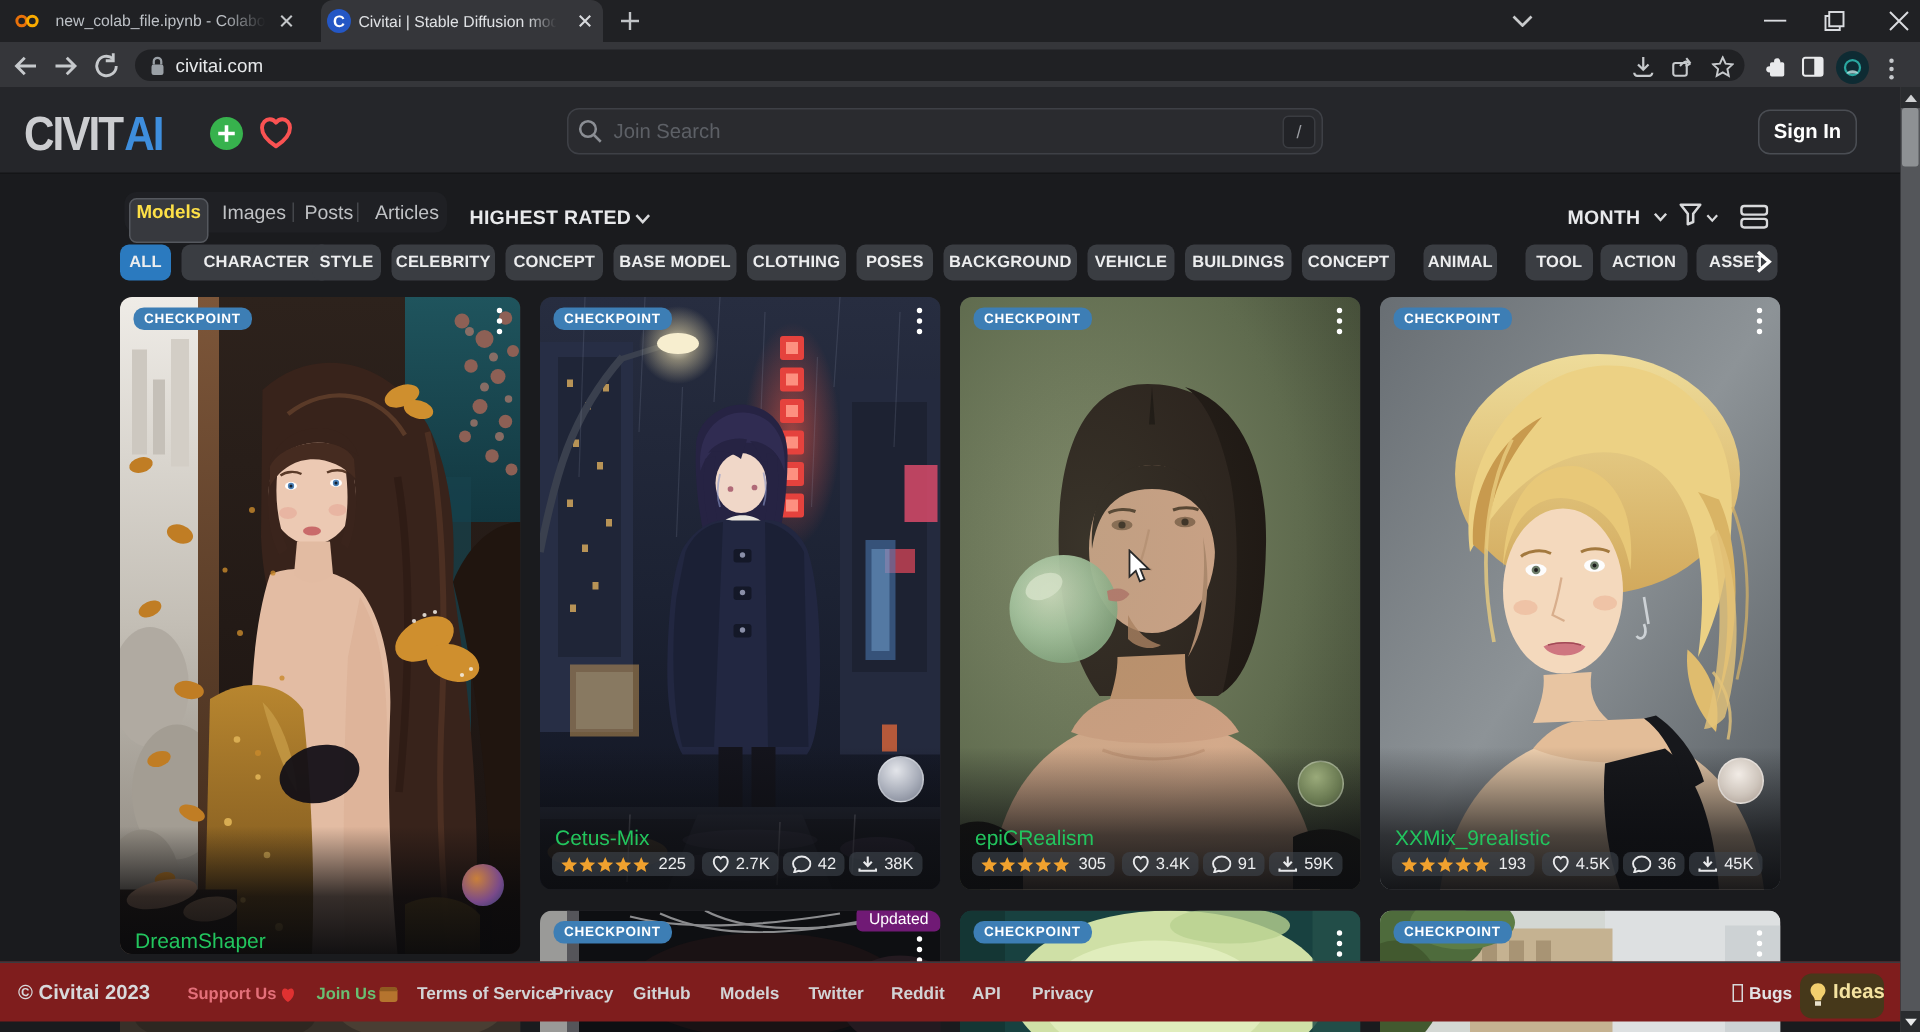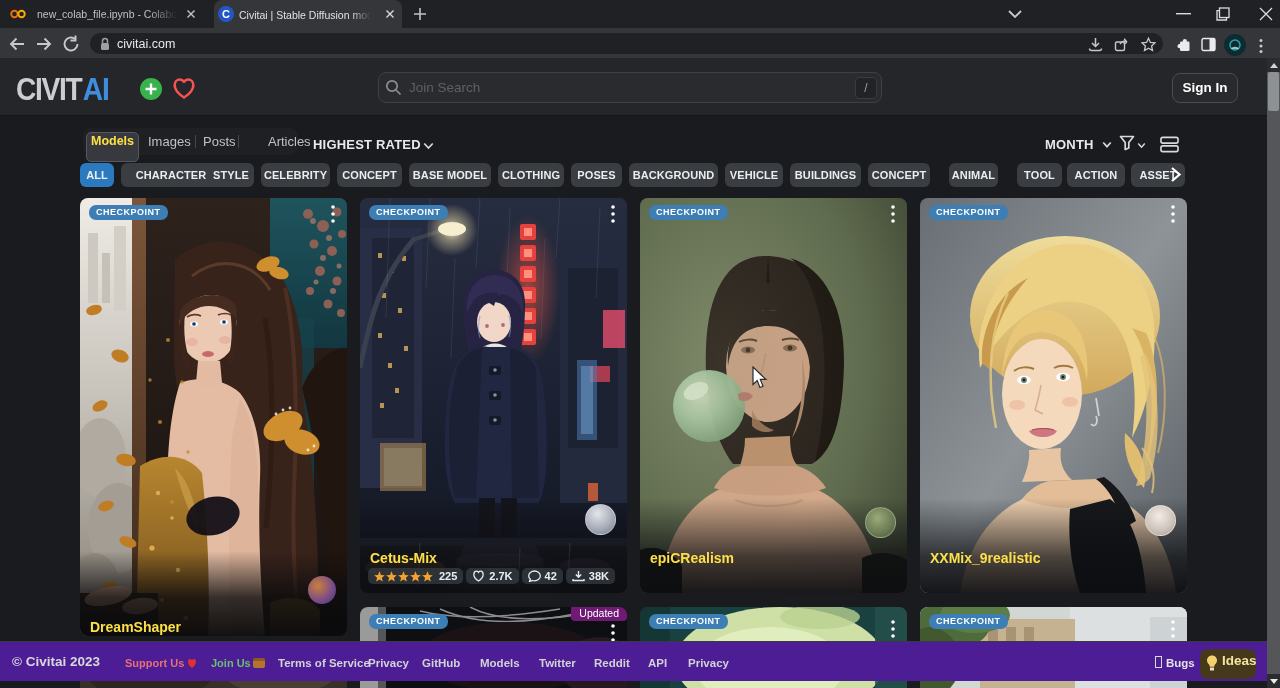--- a/index.html
+++ b/index.html
@@ -10,24 +10,24 @@
 #toolbar{position:absolute;top:28px;left:0;width:1280px;height:30px;background:#35363a;}
 .tabtxt{font-size:10.5px;color:#bdc1c6;white-space:nowrap;overflow:hidden;}
 
 #page{position:absolute;top:58px;left:0;width:1267px;height:630px;background:#1a1b1e;overflow:hidden;}
 #siteheader{position:absolute;top:0;left:0;width:1267px;height:58px;background:#25262a;border-bottom:1px solid #141517;box-sizing:border-box;}
 .chip{position:absolute;top:105px;height:24px;border-radius:6px;background:#3a3d42;color:#ecedee;font-size:11px;font-weight:bold;line-height:24px;text-align:center;letter-spacing:.1px;white-space:nowrap;overflow:hidden;}
 .card{position:absolute;width:267px;border-radius:8px;overflow:hidden;background:#26272b;}
 .badge{position:absolute;top:7px;left:9px;height:15px;background:#3d7eb5;color:#fff;font-size:9px;font-weight:bold;letter-spacing:.5px;line-height:15px;padding:0 7px;border-radius:7px;}
 .dots{position:absolute;top:6px;right:8px;width:12px;height:22px;}
 .grad{position:absolute;left:0;right:0;bottom:0;height:95px;background:linear-gradient(to bottom,rgba(12,13,16,0),rgba(12,13,16,.72) 62%,rgba(12,13,16,.93));}
-.title{position:absolute;left:10px;color:#fde047;font-size:14px;font-weight:bold;}
+.title{position:absolute;left:10px;color:#22c55e;font-size:14px;font-weight:normal;}
 .stats{position:absolute;left:8px;right:12px;display:flex;align-items:center;}
-.pill{height:16px;background:rgba(62,68,76,.62);border-radius:5px;display:flex;align-items:center;padding:0 6px;color:#eceDef;font-size:11px;font-weight:bold;gap:4px;}
-#footer{position:absolute;top:583px;left:0;width:1267px;height:40px;background:#4c1d95;border-top:1px solid #3a3b40;box-sizing:border-box;z-index:30;}
+.pill{height:16px;background:rgba(62,68,76,.62);border-radius:5px;display:flex;align-items:center;padding:0 6px;color:#eceDef;font-size:11px;font-weight:normal;gap:4px;}
+#footer{position:absolute;top:583px;left:0;width:1267px;height:40px;background:#7f1d1d;border-top:1px solid #3a3b40;box-sizing:border-box;z-index:30;}
 .flink{position:absolute;top:15px;font-size:11.5px;font-weight:600;color:#d2d3d5;white-space:nowrap;}
 #scroll{position:absolute;top:58px;left:1267px;width:13px;height:630px;background:#54565a;z-index:50;}
 </style>
 </head>
 <body>
 <div id="stage">
 
 <div id="tabbar">
   <svg class="abs" style="left:10px;top:8px" width="16" height="12" viewBox="0 0 18 12">
     <circle cx="5" cy="6" r="3.6" fill="none" stroke="#e8710a" stroke-width="2.2"></circle>
@@ -134,21 +134,21 @@
         <circle cx="7" cy="7" r="5.2" fill="none" stroke="#8b8e94" stroke-width="1.7"></circle>
         <path d="M11 11 L15.5 15.5" stroke="#8b8e94" stroke-width="1.7"></path>
       </svg>
 <div class="abs" style="left:409px;top:22px;font-size:13.5px;color:#5d6066">Join Search</div>
 <div class="abs" style="left:855px;top:18.5px;width:22px;height:22px;background:#222327;border:1px solid #3a3c41;border-radius:4px;box-sizing:border-box;color:#9b9da2;font-size:12px;text-align:center;line-height:20px">/</div>
 <div class="abs" style="left:1172px;top:15px;width:66px;height:30px;background:#292a2e;border:1px solid #4a4d53;border-radius:8px;box-sizing:border-box;color:#fff;font-size:13.5px;font-weight:bold;text-align:center;line-height:28px">Sign In</div>
 <div class="abs" style="left:83px;top:70px;width:215px;height:27px;background:#1f2024;border-radius:8px"></div>
 <div class="abs" style="left:86px;top:74px;width:53px;height:30px;background:#37393e;border:1px solid #55585e;border-radius:5px;box-sizing:border-box;color:#fde047;font-size:12.5px;font-weight:600;text-align:center;line-height:17px">Models</div>
 <div class="abs" style="left:148px;top:76px;font-size:13px;color:#bfc1c4">Images</div>
 <div class="abs" style="left:203px;top:76px;font-size:13px;color:#bfc1c4">Posts</div>
-<div class="abs" style="left:268px;top:76px;font-size:13px;color:#bfc1c4">Articles</div>
+<div class="abs" style="left:250px;top:76px;font-size:13px;color:#bfc1c4">Articles</div>
 <div class="abs" style="left:195px;top:77px;width:1px;height:13px;background:#44464b"></div>
 <div class="abs" style="left:238px;top:77px;width:1px;height:13px;background:#44464b"></div>
 <div class="abs" style="left:313px;top:79px;font-size:13px;font-weight:bold;color:#e8e9eb;letter-spacing:.2px">HIGHEST RATED</div>
 <svg class="abs" style="left:423px;top:84px" width="11" height="8" viewBox="0 0 13 9">
         <path d="M1.5 1.5 L6.5 7 L11.5 1.5" fill="none" stroke="#d8d9db" stroke-width="2"></path>
       </svg>
 <div class="abs" style="left:1045px;top:79px;font-size:13px;font-weight:bold;color:#e8e9eb;letter-spacing:.2px">MONTH</div>
 <svg class="abs" style="left:1102px;top:83px" width="10" height="8" viewBox="0 0 12 9">
         <path d="M1.5 1.5 L6 6.5 L10.5 1.5" fill="none" stroke="#d8d9db" stroke-width="2"></path>
       </svg>
@@ -521,20 +521,44 @@
  <path d="M20 395 C24 330 60 282 128 280 C196 282 234 330 240 395 Z" fill="#d6ab8c"></path>
  <path d="M100 268 L158 268 C170 272 180 280 186 290 C160 300 100 300 74 290 C80 278 90 271 100 268 Z" fill="#cfa183"></path>
  <path d="M95 302 C115 310 145 310 163 302" stroke="#b98a6a" stroke-width="2" fill="none" opacity="0.5"></path>
  <path d="M0 352 C15 346 32 352 42 368 L42 395 L0 395 Z" fill="#15130f"></path>
  <path d="M222 360 C238 352 254 354 267 362 L267 395 L222 395 Z" fill="#181510"></path>
  <rect width="267" height="395" fill="url(#c3bg)" opacity="0.18"></rect>
 </svg>
 <div class="grad"></div>
 <div class="abs" style="left:225px;top:309px;width:31px;height:31px;border-radius:50%;background:radial-gradient(circle at 40% 35%,#9aaa7a,#6a7a52 60%,#47523a);border:1px solid rgba(255,255,255,.3);box-sizing:border-box"></div>
 <div class="title" style="top:352px">epiCRealism</div>
+<div class="stats" style="top:370px">
+  <div class="pill" style="gap:2px">
+            <svg width="59" height="11" viewBox="0 0 59 11">
+              <g fill="#f0a12e">
+                <use href="#star"></use>
+                <use href="#star" x="12"></use>
+                <use href="#star" x="24"></use>
+                <use href="#star" x="36"></use>
+                <use href="#star" x="48"></use>
+              </g>
+            </svg>
+            <span style="margin-left:4px">305</span>
+          </div>
+  <div style="flex:1"></div>
+  <div class="pill"><svg width="13" height="12" viewBox="0 0 13 12">
+              <use href="#iheart" stroke="#e8e9eb"></use>
+            </svg>3.4K</div>
+  <div class="pill" style="margin-left:3px"><svg width="13" height="12" viewBox="0 0 13 12">
+              <use href="#ibub" stroke="#e8e9eb"></use>
+            </svg>91</div>
+  <div class="pill" style="margin-left:3px"><svg width="13" height="12" viewBox="0 0 13 12">
+              <use href="#idl" stroke="#e8e9eb"></use>
+            </svg>59K</div>
+</div>
 <div class="badge">CHECKPOINT</div>
 <svg class="dots" viewBox="0 0 12 22">
           <g fill="#fff">
             <circle cx="6" cy="3" r="1.8"></circle>
             <circle cx="6" cy="10" r="1.8"></circle>
             <circle cx="6" cy="17" r="1.8"></circle>
           </g>
         </svg>
 </div>
 
@@ -579,20 +603,44 @@
  <path d="M176 200 L179 218 M176 218 C179 226 174 230 171 226" stroke="#cdd2d6" stroke-width="1.8" fill="none"></path>
  <path d="M109 252 L141 250 C139 264 143 274 152 282 L102 284 C107 272 110 262 109 252 Z" fill="#e8c5a2"></path>
  <path d="M40 395 C50 330 90 293 150 289 C210 291 248 331 256 395 Z" fill="#eecfae"></path>
  <path d="M129 283 L176 281 C190 285 200 293 206 303 C175 313 130 313 102 301 C110 291 119 285 129 283 Z" fill="#e3bd98"></path>
  <path d="M150 311 L190 301 C210 316 222 346 226 395 L160 395 C150 366 148 336 150 311 Z" fill="#17181c"></path>
  <path d="M176 281 C190 291 200 311 202 331 L216 323 C210 303 196 287 184 279 Z" fill="#17181c"></path>
 </svg>
 <div class="grad"></div>
 <div class="abs" style="left:225px;top:307px;width:31px;height:31px;border-radius:50%;background:radial-gradient(circle at 45% 35%,#f2ece6,#cfc6bd 55%,#a89a90);border:1px solid rgba(255,255,255,.4);box-sizing:border-box"></div>
 <div class="title" style="top:352px">XXMix_9realistic</div>
+<div class="stats" style="top:370px">
+  <div class="pill" style="gap:2px">
+            <svg width="59" height="11" viewBox="0 0 59 11">
+              <g fill="#f0a12e">
+                <use href="#star"></use>
+                <use href="#star" x="12"></use>
+                <use href="#star" x="24"></use>
+                <use href="#star" x="36"></use>
+                <use href="#star" x="48"></use>
+              </g>
+            </svg>
+            <span style="margin-left:4px">193</span>
+          </div>
+  <div style="flex:1"></div>
+  <div class="pill"><svg width="13" height="12" viewBox="0 0 13 12">
+              <use href="#iheart" stroke="#e8e9eb"></use>
+            </svg>4.5K</div>
+  <div class="pill" style="margin-left:3px"><svg width="13" height="12" viewBox="0 0 13 12">
+              <use href="#ibub" stroke="#e8e9eb"></use>
+            </svg>36</div>
+  <div class="pill" style="margin-left:3px"><svg width="13" height="12" viewBox="0 0 13 12">
+              <use href="#idl" stroke="#e8e9eb"></use>
+            </svg>45K</div>
+</div>
 <div class="badge">CHECKPOINT</div>
 <svg class="dots" viewBox="0 0 12 22">
           <g fill="#fff">
             <circle cx="6" cy="3" r="1.8"></circle>
             <circle cx="6" cy="10" r="1.8"></circle>
             <circle cx="6" cy="17" r="1.8"></circle>
           </g>
         </svg>
 </div>
 

